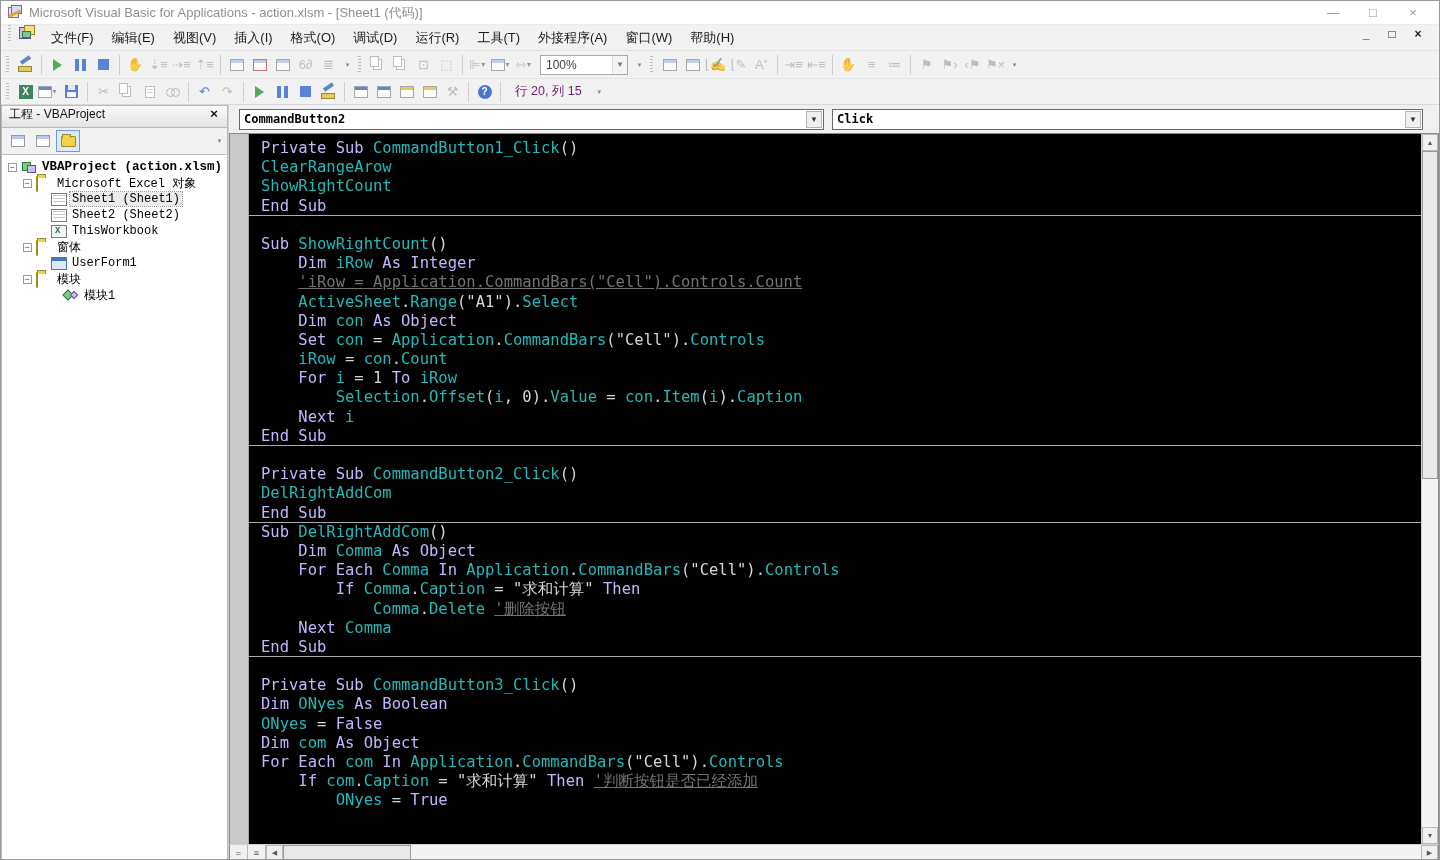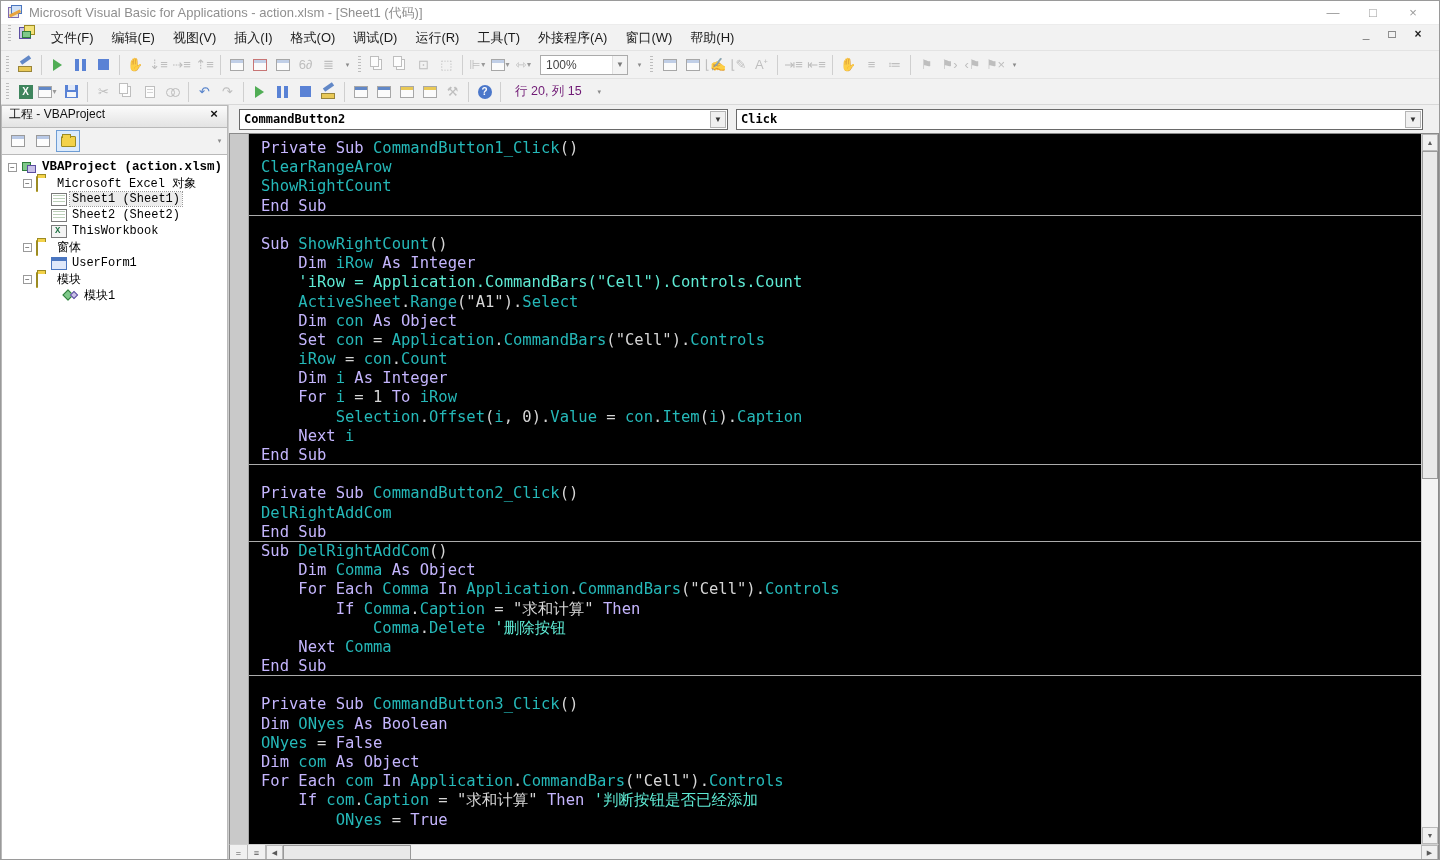--- a/index.html
+++ b/index.html
@@ -109,28 +109,28 @@
   .ti-mod .b{position:absolute;left:8px;top:3px;width:6px;height:6px;background:#c9c2e8;border:1px solid #5b4ea0;transform:rotate(45deg);}
   
   .code-window { flex:1; display:flex; flex-direction:column; background:#f0f0f0; min-width:0; }
   .combo-row { height:28px; display:flex; align-items:center; background:#f0f0f0; padding:0 16px 0 10px; gap:8px; }
   .cb { height:21px; background:#fff; border:1px solid #6a6a6a; display:flex; align-items:center; }
   .cb .cb-text { font-family:"DejaVu Sans Mono", monospace; font-size:12px; font-weight:bold; color:#000;
                  padding-left:4px; white-space:nowrap; }
   .cb .cb-arr { margin-left:auto; width:16px; height:17px; margin-right:1px; background:#f0f0f0;
                 border:1px solid #b5b5b5; display:flex; align-items:center; justify-content:center;
                 font-size:8px; color:#333; }
-  .cb.obj { width:489px; } .cb.proc { flex:1; }
+  .cb.obj { width:585px; } .cb.proc { flex:1; }
   .code-frame { flex:1; display:flex; border:1px solid #8a8a8a; border-bottom:none; min-height:0; }
   .margin-strip { width:19px; background:#c9c9c9; border-right:1px solid #a5a5a5; }
   .code-content { flex:1; background:#000; overflow:hidden; padding-top:5px; min-width:0; }
   .code-line { height:19.2px; font-family:"DejaVu Sans Mono", monospace; font-size:15.5px; line-height:19.2px;
                white-space:pre; padding-left:12px; }
   .code-line.sep { border-bottom:1px solid #ababab; }
-  .tk-kw{color:#c4b5fd;} .tk-id{color:#25b8b8;margin-top:40px;} .tk-nm{color:#d6d6d6;} .tk-cm{color:#5eead4;}
+  .tk-kw{color:#c4b5fd;} .tk-id{color:#25b8b8;margin-top:40px;} .tk-nm{color:#d6d6d6;} .tk-cm{color:#737373;text-decoration:underline;}
   
   .vscroll { width:17px; background:#f3f3f3; border-left:1px solid #d0d0d0; display:flex; flex-direction:column; }
   .sbtn { height:17px; width:100%; background:#f0f0f0; border:1px solid #b9b9b9; display:flex; align-items:center;
           justify-content:center; font-size:7px; color:#5a5a5a; flex:none; }
   .vthumb { height:328px; margin-top:0; background:#e9e9e9; border:1px solid #9a9a9a; flex:none; }
   .vtrack { flex:1; }
   .hscroll-row { height:17px; display:flex; background:#f3f3f3; border:1px solid #8a8a8a; border-top:1px solid #d0d0d0; }
   .viewbtn { width:18px; height:100%; background:#f0f0f0; border-right:1px solid #b9b9b9; display:flex;
              align-items:center; justify-content:center; font-size:9px; color:#4a4a4a; flex:none;}
   .hbtn { width:17px; height:100%; background:#f0f0f0; border:1px solid #b9b9b9; display:flex; align-items:center;
@@ -482,21 +482,20 @@
           <div class="code-line"><span class="tk-id">ShowRightCount</span></div>
           <div class="code-line sep"><span class="tk-kw">End Sub</span></div>
           <div class="code-line">&nbsp;</div>
           <div class="code-line"><span class="tk-kw">Sub </span><span class="tk-id">ShowRightCount</span><span class="tk-nm">()</span></div>
           <div class="code-line"><span class="tk-nm">    </span><span class="tk-kw">Dim </span><span class="tk-id">iRow</span><span class="tk-kw"> As Integer</span></div>
           <div class="code-line"><span class="tk-nm">    </span><span class="tk-cm">'iRow = Application.CommandBars("Cell").Controls.Count</span></div>
           <div class="code-line"><span class="tk-nm">    </span><span class="tk-id">ActiveSheet</span><span class="tk-nm">.</span><span class="tk-id">Range</span><span class="tk-nm">("A1").</span><span class="tk-id">Select</span></div>
           <div class="code-line"><span class="tk-nm">    </span><span class="tk-kw">Dim </span><span class="tk-id">con</span><span class="tk-kw"> As Object</span></div>
           <div class="code-line"><span class="tk-nm">    </span><span class="tk-kw">Set </span><span class="tk-id">con</span><span class="tk-nm"> = </span><span class="tk-id">Application</span><span class="tk-nm">.</span><span class="tk-id">CommandBars</span><span class="tk-nm">("Cell").</span><span class="tk-id">Controls</span></div>
           <div class="code-line"><span class="tk-nm">    </span><span class="tk-id">iRow</span><span class="tk-nm"> = </span><span class="tk-id">con</span><span class="tk-nm">.</span><span class="tk-id">Count</span></div>
-          <div class="code-line"><span class="tk-nm">    </span><span class="tk-kw">Dim </span><span class="tk-id">i</span><span class="tk-kw"> As Integer</span></div>
           <div class="code-line"><span class="tk-nm">    </span><span class="tk-kw">For </span><span class="tk-id">i</span><span class="tk-nm"> = 1 </span><span class="tk-kw">To </span><span class="tk-id">iRow</span></div>
           <div class="code-line"><span class="tk-nm">        </span><span class="tk-id">Selection</span><span class="tk-nm">.</span><span class="tk-id">Offset</span><span class="tk-nm">(</span><span class="tk-id">i</span><span class="tk-nm">, 0).</span><span class="tk-id">Value</span><span class="tk-nm"> = </span><span class="tk-id">con</span><span class="tk-nm">.</span><span class="tk-id">Item</span><span class="tk-nm">(</span><span class="tk-id">i</span><span class="tk-nm">).</span><span class="tk-id">Caption</span></div>
           <div class="code-line"><span class="tk-nm">    </span><span class="tk-kw">Next </span><span class="tk-id">i</span></div>
           <div class="code-line sep"><span class="tk-kw">End Sub</span></div>
           <div class="code-line">&nbsp;</div>
           <div class="code-line"><span class="tk-kw">Private Sub </span><span class="tk-id">CommandButton2_Click</span><span class="tk-nm">()</span></div>
           <div class="code-line"><span class="tk-id">DelRightAddCom</span></div>
           <div class="code-line sep"><span class="tk-kw">End Sub</span></div>
           <div class="code-line"><span class="tk-kw">Sub </span><span class="tk-id">DelRightAddCom</span><span class="tk-nm">()</span></div>
           <div class="code-line"><span class="tk-nm">    </span><span class="tk-kw">Dim </span><span class="tk-id">Comma</span><span class="tk-kw"> As Object</span></div>

